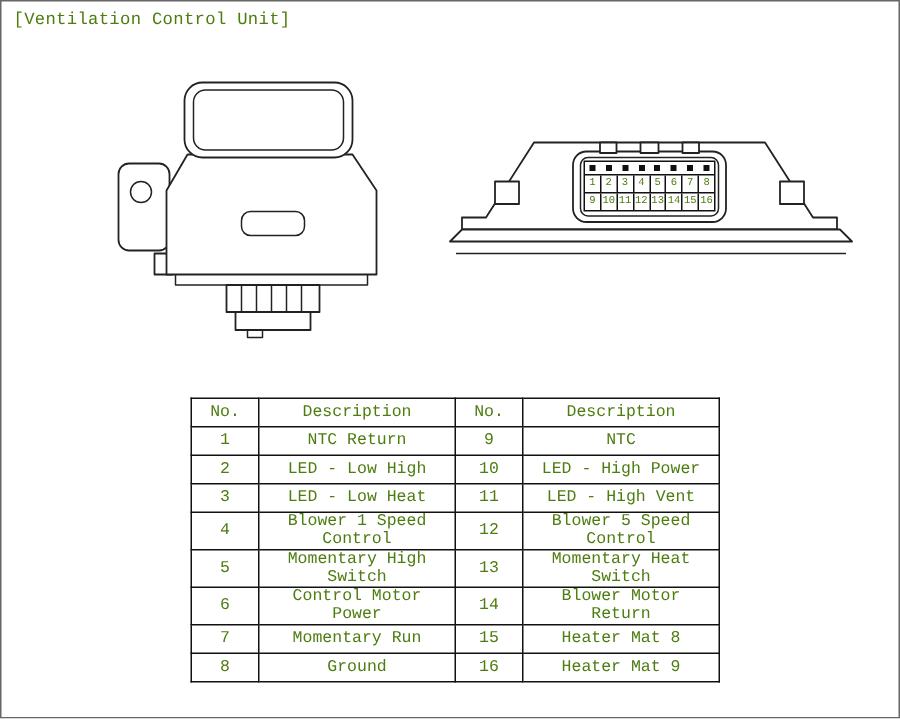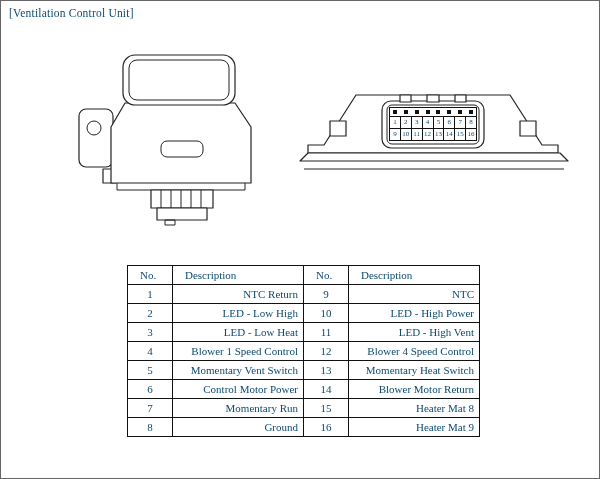--- a/index.html
+++ b/index.html
@@ -1,19 +1,19 @@
 <!DOCTYPE html>
 <html><head>
 <meta charset="utf-8">
 <style>
   html,body{margin:0;padding:0;background:#fff;}
   #page{
     position:relative;width:598px;height:477px;background:#fff;
     border:1px solid #666;
-    font-family:Liberation Serif, serif;color:#0c4a6e;overflow:hidden;
+    font-family:Liberation Mono, monospace;color:#4d7c0f;overflow:hidden;
   }
   #title{position:absolute;left:8px;top:6px;font-size:11.5px;letter-spacing:.2px;}
   .drawing{position:absolute;}
   svg{display:block;}
   .outline{fill:#fff;stroke:#222;stroke-width:1.2;stroke-linejoin:round;}
   .outline-thin{fill:none;stroke:#222;stroke-width:1;stroke-linejoin:round;}
 
   
   #pin-grid{
     position:absolute;left:388px;top:106px;width:88px;
@@ -26,23 +26,23 @@
   .pin-row + .pin-row{border-top:1px solid #111;}
   .pin-row .cell{
     flex:1;display:flex;align-items:center;justify-content:center;
     font-size:7px;line-height:1;border-right:1px solid #111;
   }
   .pin-row .cell:last-child{border-right:none;}
 
   
   #pin-table{position:absolute;left:126px;top:264px;border-collapse:collapse;font-size:11px;background:#fff;}
   #pin-table th,#pin-table td{border:1px solid #111;height:18px;padding:0 5px;}
-  #pin-table th{font-weight:normal;text-align:left;padding:0 12px;}
+  #pin-table th{font-weight:normal;text-align:center;padding:0 12px;}
   #pin-table td.no{text-align:center;width:34px;}
-  #pin-table td.desc{text-align:right;width:120px;}
+  #pin-table td.desc{text-align:center;width:120px;}
 </style>
 </head>
 <body>
 
 <div id="page">
 
   <div id="title">[Ventilation Control Unit]</div>
 
   <div class="drawing" style="left:72px;top:48px;">
     <svg width="195" height="178" viewBox="0 0 195 178">
@@ -160,25 +160,25 @@
       <tr>
         <td class="no">3</td>
         <td class="desc">LED - Low Heat</td>
         <td class="no">11</td>
         <td class="desc">LED - High Vent</td>
       </tr>
       <tr>
         <td class="no">4</td>
         <td class="desc">Blower 1 Speed Control</td>
         <td class="no">12</td>
-        <td class="desc">Blower 4 Speed Control</td>
+        <td class="desc">Blower 5 Speed Control</td>
       </tr>
       <tr>
         <td class="no">5</td>
-        <td class="desc">Momentary Vent Switch</td>
+        <td class="desc">Momentary High Switch</td>
         <td class="no">13</td>
         <td class="desc">Momentary Heat Switch</td>
       </tr>
       <tr>
         <td class="no">6</td>
         <td class="desc">Control Motor Power</td>
         <td class="no">14</td>
         <td class="desc">Blower Motor Return</td>
       </tr>
       <tr>

